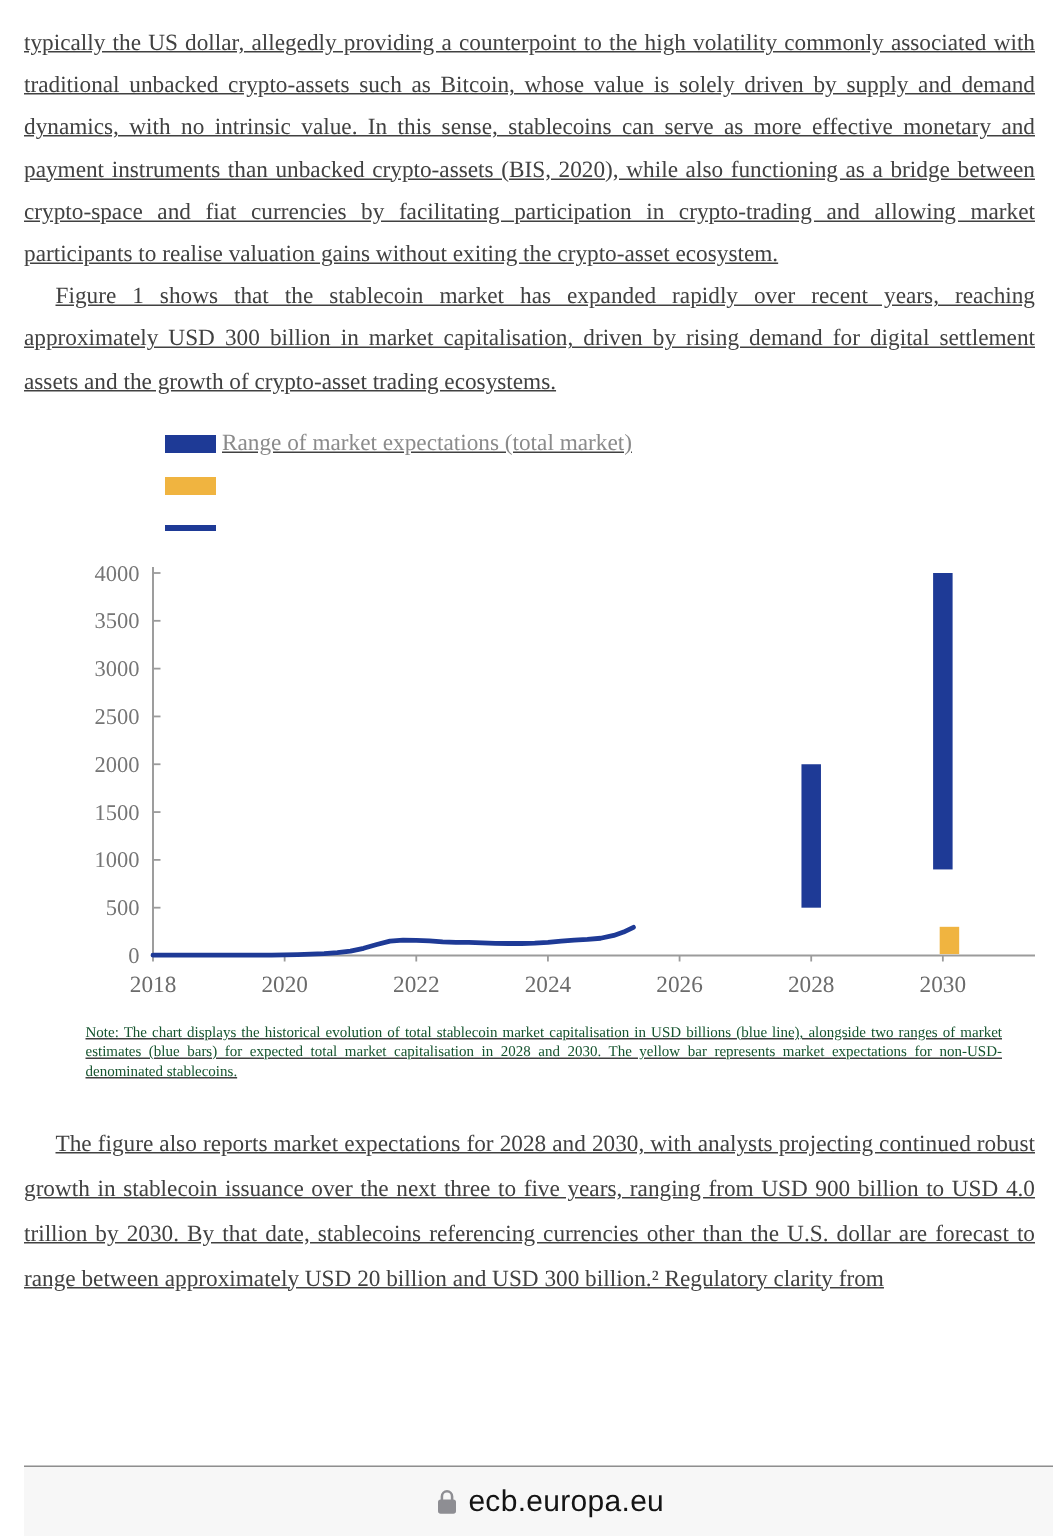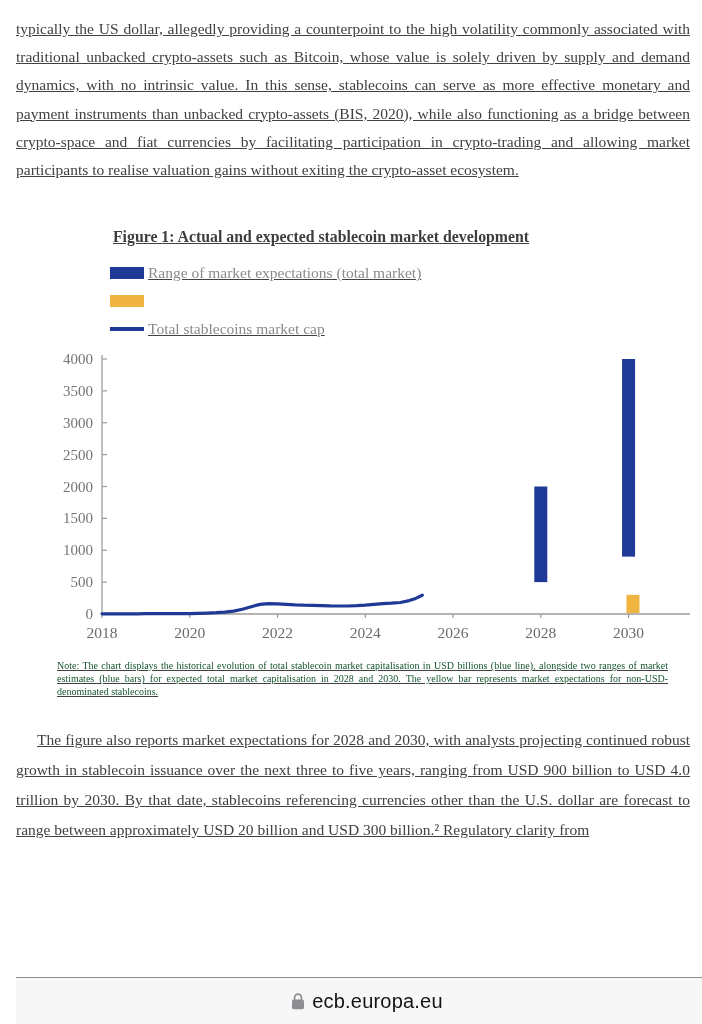--- a/index.html
+++ b/index.html
@@ -57,35 +57,34 @@
   .lock{margin-right:7px;margin-top:1px;}
   .url-text{font-size:20px;color:#141414;letter-spacing:.2px;}
 </style>
 </head>
 <body>
 
 <div class="page">
 
   <p class="body-text">typically the US dollar, allegedly providing a counterpoint to the high volatility commonly associated with traditional unbacked crypto-assets such as Bitcoin, whose value is solely driven by supply and demand dynamics, with no intrinsic value. In this sense, stablecoins can serve as more effective monetary and payment instruments than unbacked crypto-assets (BIS, 2020), while also functioning as a bridge between crypto-space and fiat currencies by facilitating participation in crypto-trading and allowing market participants to realise valuation gains without exiting the crypto-asset ecosystem.</p>
 
+  <p class="body-text indent">Figure 1 shows that the stablecoin market has expanded rapidly over recent years, reaching approximately USD 300 billion in market capitalisation, driven by rising demand for digital settlement assets and the growth of crypto-asset trading ecosystems.</p>
 
   <figure class="figure-block">
-    <div class="fig-title">Figure 1: Actual and expected stablecoin market development</div>
 
     <div class="legend">
       <div class="legend-row">
         <span class="swatch" style="background: rgb(30, 58, 150);"></span>
         <span class="legend-label">Range of market expectations (total market)</span>
       </div>
       <div class="legend-row">
         <span class="swatch" style="background: rgb(240, 180, 64);"></span>
       </div>
       <div class="legend-row">
         <span class="swatch swatch-line" style="background: rgb(30, 58, 150);"></span>
-        <span class="legend-label">Total stablecoins market cap</span>
       </div>
     </div>
 
     <svg id="chart-svg" width="674" height="300">
         <line x1="86" y1="10" x2="86" y2="269" stroke="#9b9b9b" stroke-width="1.3"></line>
         <line x1="86" y1="269" x2="674" y2="269" stroke="#9b9b9b" stroke-width="1.3"></line>
         <line x1="86" y1="269" x2="91" y2="269" stroke="#9b9b9b" stroke-width="1.2"></line>
         <text x="77" y="274" text-anchor="end" class="tick-label">0</text>
         <line x1="86" y1="237.125" x2="91" y2="237.125" stroke="#9b9b9b" stroke-width="1.2"></line>
         <text x="77" y="242.125" text-anchor="end" class="tick-label">500</text>

